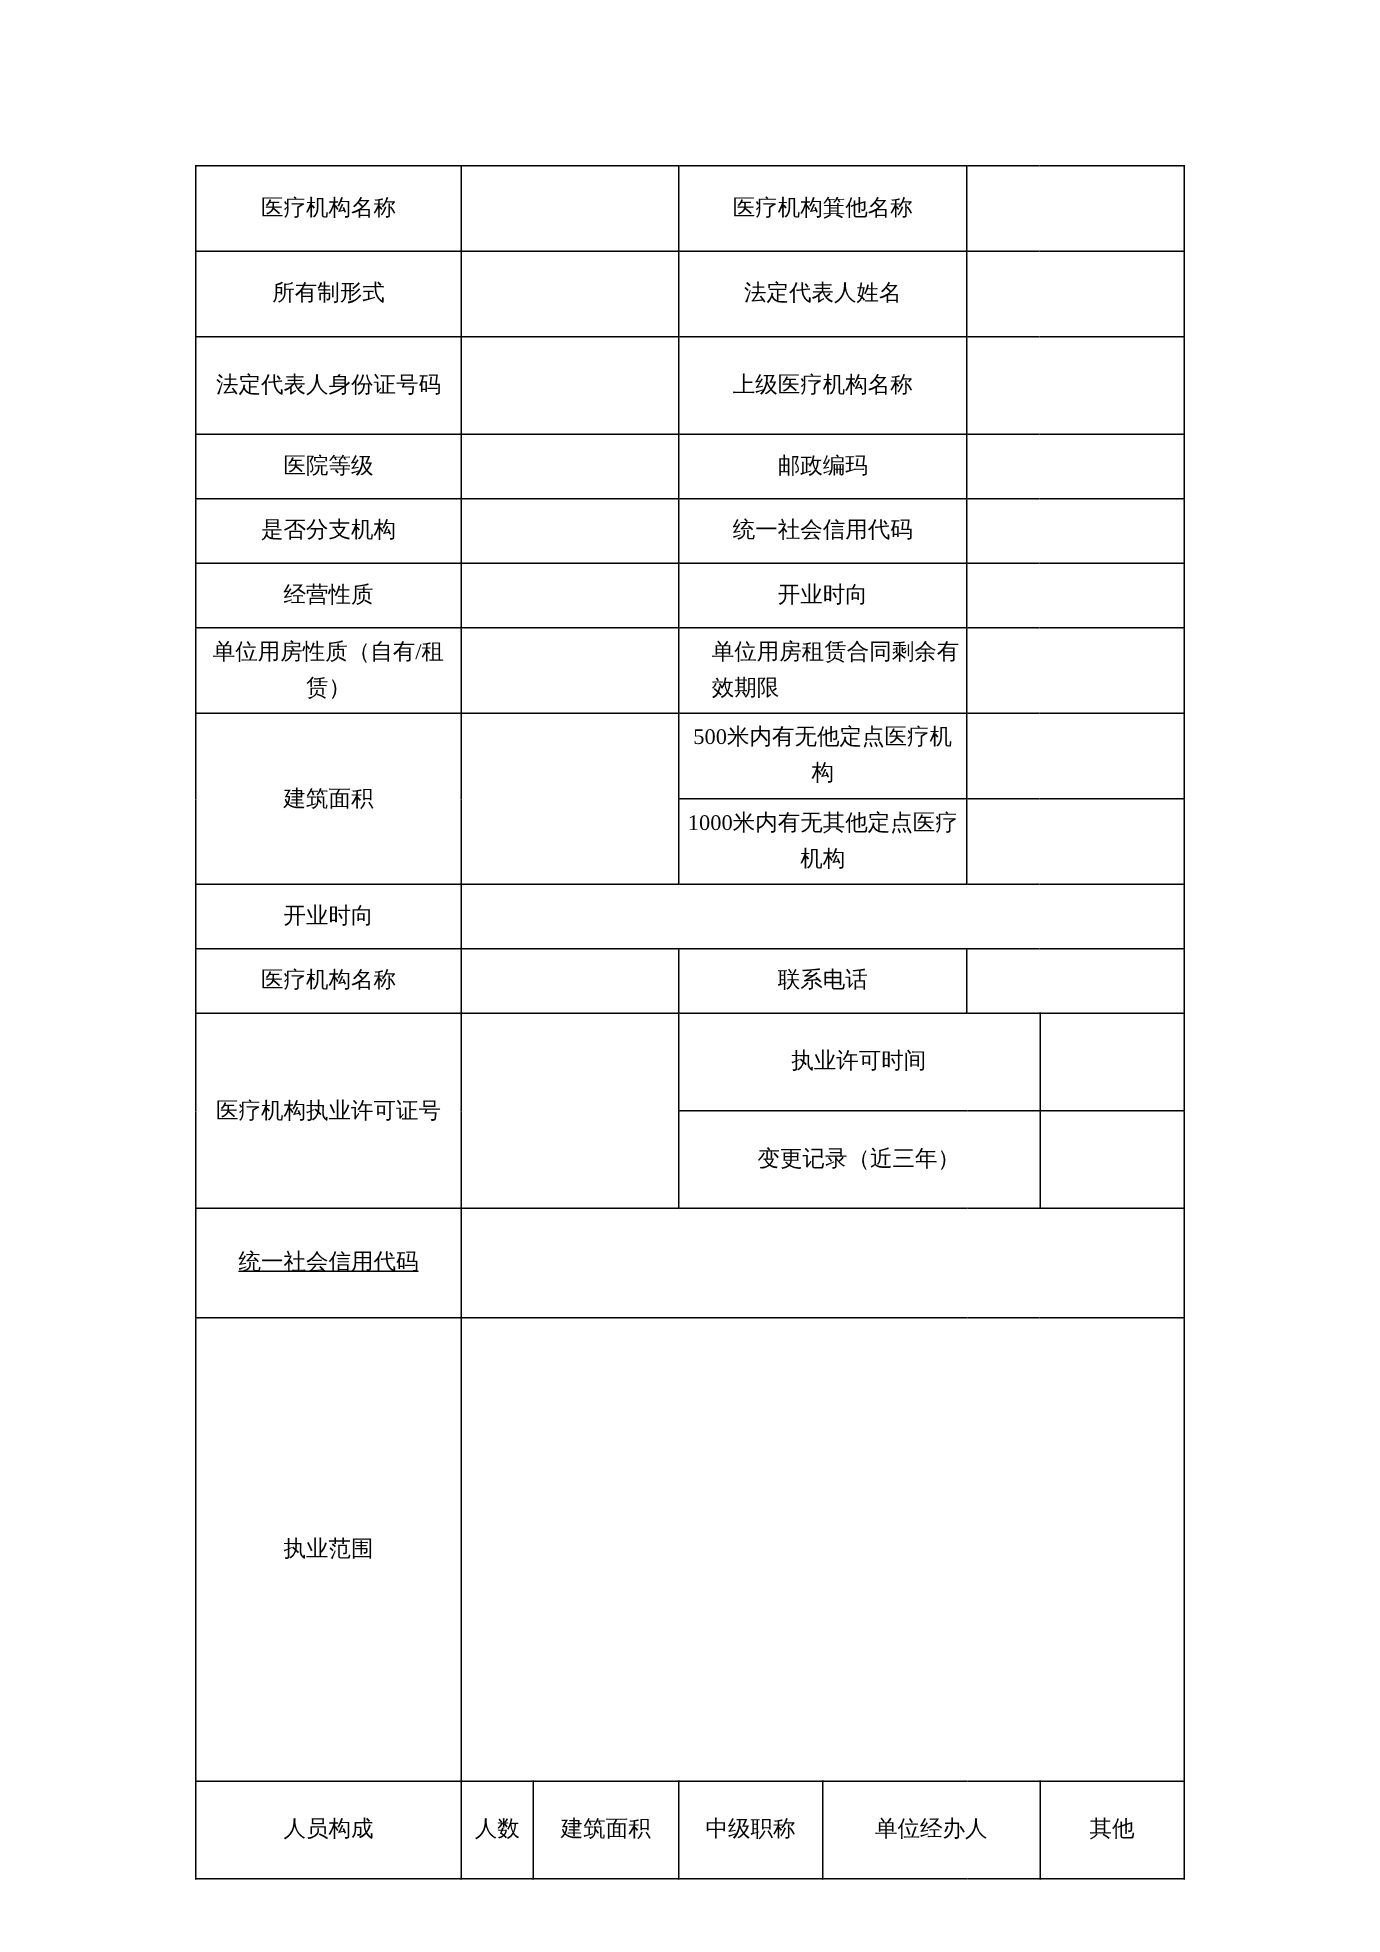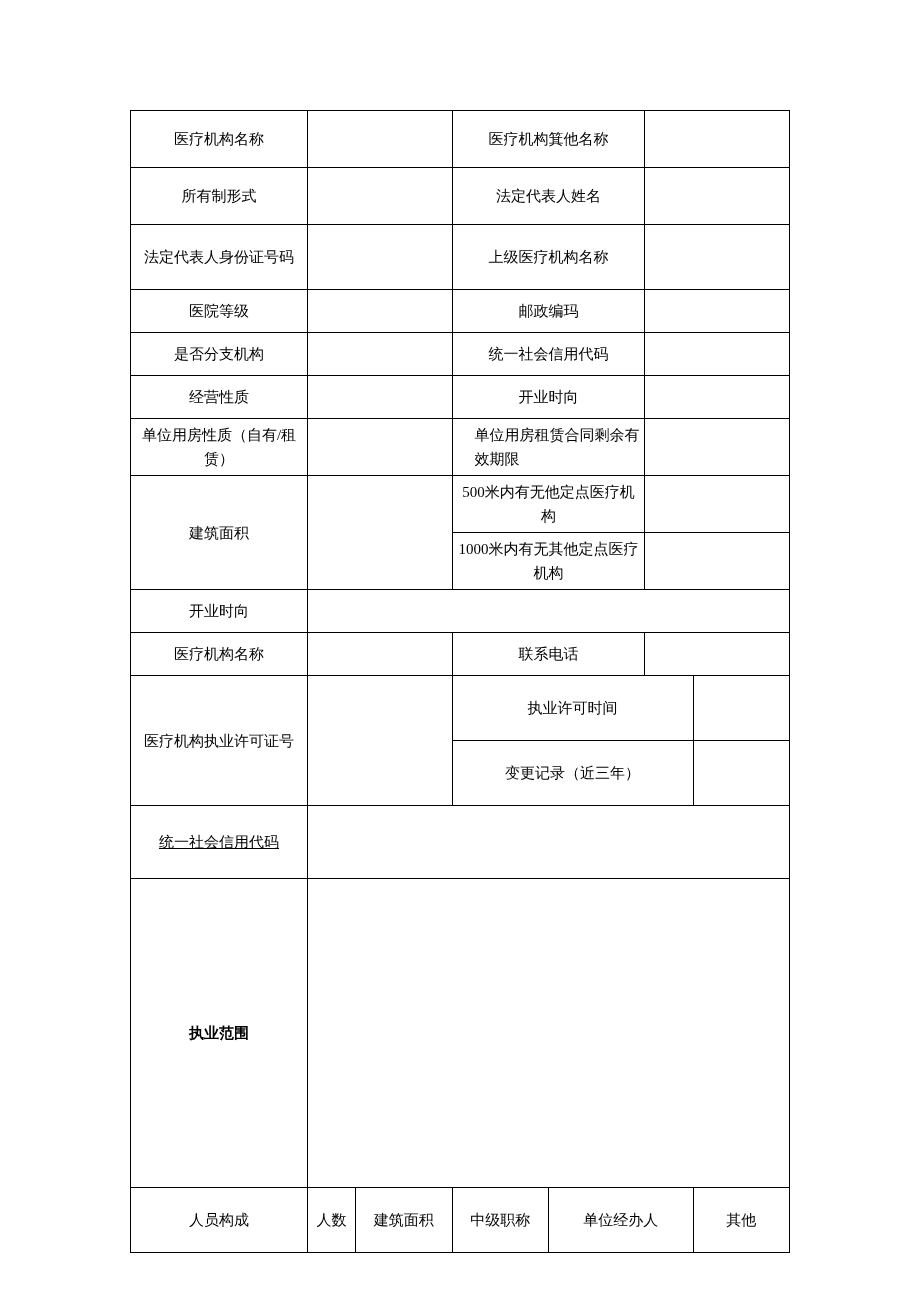--- a/index.html
+++ b/index.html
@@ -28,21 +28,21 @@
     line-height: 1.6;
   }
   td.left {
     text-align: left;
     padding-left: 22px;
   }
   .h-sm  { height: 34px; }
   .h-med { height: 48px; font-family: Liberation Serif, serif; }
   .h-lg  { height: 56px; }
   .h-xl  { height: 64px; text-decoration: underline; }
-  .h-big { height: 300px; font-weight: bold; }
+  .h-big { height: 300px; }
   .h-foot{ height: 56px; margin-left: 44px; }
 </style>
 </head>
 <body>
 
 <div class="page">
 <table>
   <colgroup>
     <col style="width:26.8%">
     <col style="width:7.3%">

